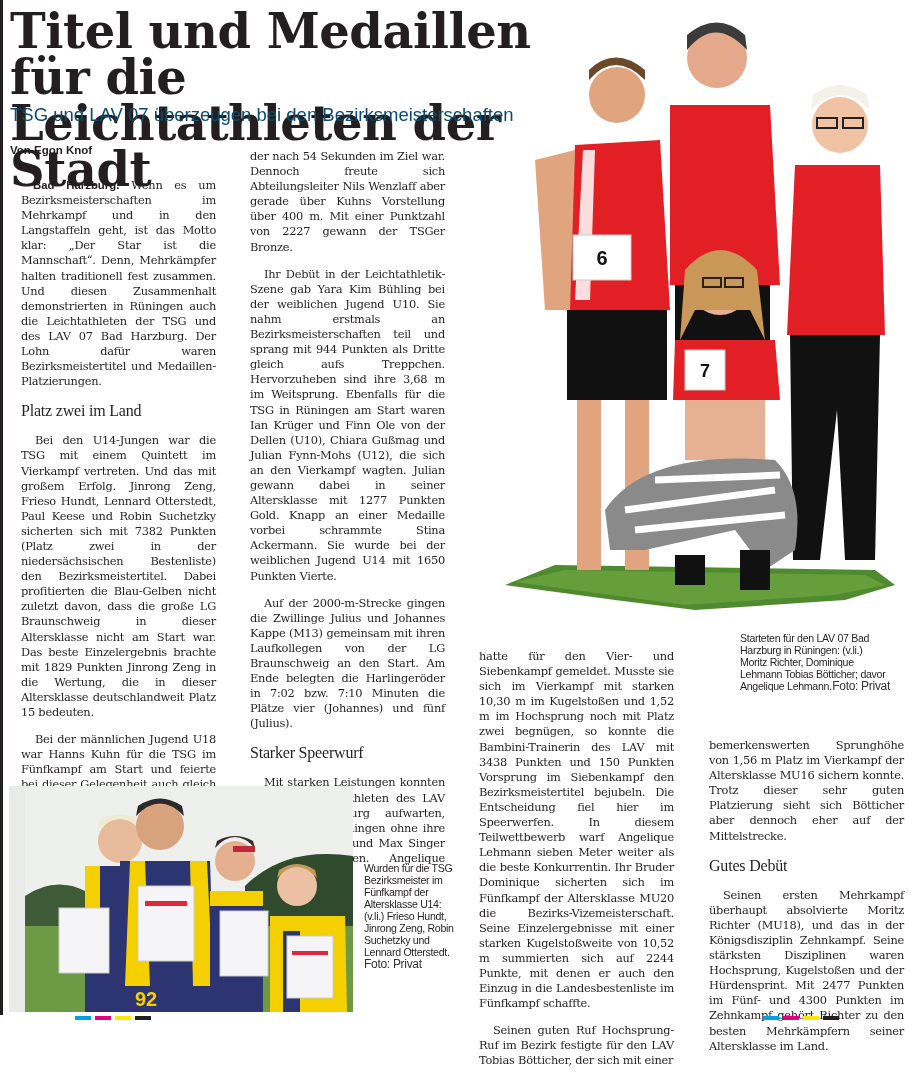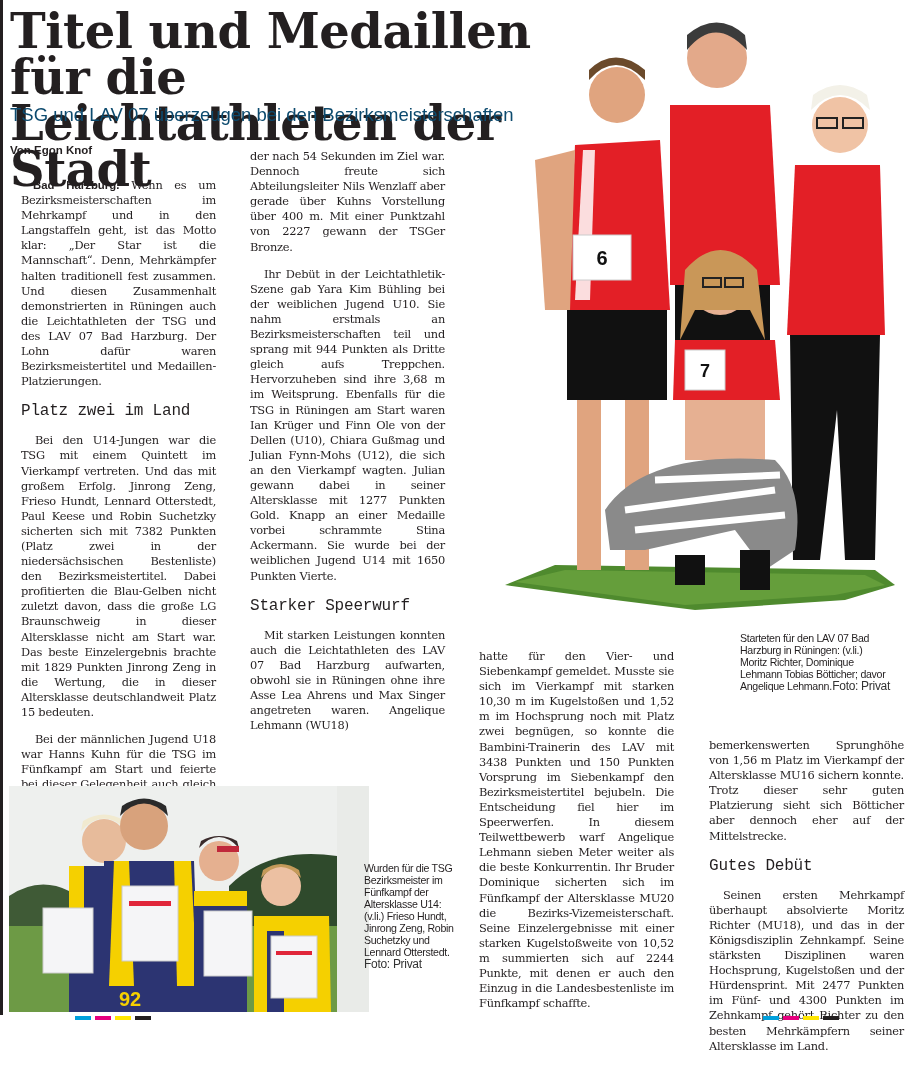--- a/index.html
+++ b/index.html
@@ -23,21 +23,21 @@
     }
     .col {
       position: absolute; width: 219px;
       font-family: "DejaVu Serif", serif; font-size: 11.4px; line-height: 15.1px;
       text-align: justify; hyphens: manual; letter-spacing: -0.25px;
     }
     .col p { margin: 12px; text-indent: 0; }
     .col p.ind { text-indent: 14px; }
     .dateline { font-family: "Liberation Sans", sans-serif; font-weight: bold; letter-spacing: 0; padding-left: 12px; }
     .subhead-inline {
-      font-family: Liberation Mono, monospace; font-size: 16px; line-height: 20px;
+      font-family: Liberation Serif, serif; font-size: 16px; line-height: 20px;
       margin: 12px 0 8px 12px; text-align: left; letter-spacing: -0.2px;
     }
     .caption {
       position: absolute; font-family: "Liberation Sans", sans-serif; font-size: 10.6px; line-height: 12px;
       color: #231f20; letter-spacing: -0.3px;
     }
     .credit { font-size: 12px; color: #333; }
     .photo { position: absolute; overflow: hidden; }
     .cmyk { position: absolute; display: flex; gap: 4px; }
     .cmyk span { display: block; width: 16px; height: 4px; }
@@ -54,20 +54,21 @@
 <div class="col" style="left:9px; top:166px;">
   <p><span class="dateline">Bad Harzburg.</span> <span>Wenn es um Bezirksmeisterschaften im Mehrkampf und in den Langstaffeln geht, ist das Motto klar: „Der Star ist die Mannschaft“. Denn, Mehrkämpfer halten traditionell fest zusammen. Und diesen Zusammenhalt demonstrierten in Rüningen auch die Leichtathleten der TSG und des LAV 07 Bad Harzburg. Der Lohn dafür waren Bezirksmeistertitel und Medaillen-Platzierungen.</span></p>
   <div class="subhead-inline">Platz zwei im Land</div>
   <p class="ind">Bei den U14-Jungen war die TSG mit einem Quintett im Vierkampf vertreten. Und das mit großem Erfolg. Jinrong Zeng, Frieso Hundt, Lennard Otterstedt, Paul Keese und Robin Suchetzky sicherten sich mit 7382 Punkten (Platz zwei in der niedersächsischen Bestenliste) den Bezirksmeistertitel. Dabei profitierten die Blau-Gelben nicht zuletzt davon, dass die große LG Braunschweig in dieser Altersklasse nicht am Start war. Das beste Einzelergebnis brachte mit 1829 Punkten Jinrong Zeng in die Wertung, die in dieser Altersklasse deutschlandweit Platz 15 bedeuten.</p>
   <p class="ind">Bei der männlichen Jugend U18 war Hanns Kuhn für die TSG im Fünfkampf am Start und feierte bei dieser Gelegenheit auch gleich seine Premiere auf der 400-m-Strecke. Mit einer Zeit von 63,99 Sekunden verlor er zwar Zeit und Punkte auf den amtierenden Bezirksmeister,</p>
 </div>
 
 <div class="col" style="left:238px; top:137px;">
   <p>der nach 54 Sekunden im Ziel war. Dennoch freute sich Abteilungsleiter Nils Wenzlaff aber gerade über Kuhns Vorstellung über 400 m. Mit einer Punktzahl von 2227 gewann der TSGer Bronze.</p>
   <p class="ind">Ihr Debüt in der Leichtathletik-Szene gab Yara Kim Bühling bei der weiblichen Jugend U10. Sie nahm erstmals an Bezirksmeisterschaften teil und sprang mit 944 Punkten als Dritte gleich aufs Treppchen. Hervorzuheben sind ihre 3,68 m im Weitsprung. Ebenfalls für die TSG in Rüningen am Start waren Ian Krüger und Finn Ole von der Dellen (U10), Chiara Gußmag und Julian Fynn-Mohs (U12), die sich an den Vierkampf wagten. Julian gewann dabei in seiner Altersklasse mit 1277 Punkten Gold. Knapp an einer Medaille vorbei schrammte Stina Ackermann. Sie wurde bei der weiblichen Jugend U14 mit 1650 Punkten Vierte.</p>
+  <p class="ind">Auf der 2000-m-Strecke gingen die Zwillinge Julius und Johannes Kappe (M13) gemeinsam mit ihren Laufkollegen von der LG Braunschweig an den Start. Am Ende belegten die Harlingeröder in 7:02 bzw. 7:10 Minuten die Plätze vier (Johannes) und fünf (Julius).</p>
   <div class="subhead-inline">Starker Speerwurf</div>
   <p class="ind">Mit starken Leistungen konnten auch die Leichtathleten des LAV 07 Bad Harzburg aufwarten, obwohl sie in Rüningen ohne ihre Asse Lea Ahrens und Max Singer angetreten waren. Angelique Lehmann (WU18)</p>
 </div>
 
 <div class="photo" style="left:495px; top:10px; width:418px; height:600px;">
   <svg width="418" height="600" viewBox="0 0 418 600">
 
     <path d="M10 575 L60 555 L380 560 L400 575 L350 590 L200 600 L120 590 Z" fill="#4f8a2e"></path>
     <path d="M20 572 L70 560 L370 565 L390 575 L340 585 L190 595 Z" fill="#6aa23f" opacity="0.8"></path>
 
@@ -109,29 +110,30 @@
   </svg>
 </div>
 
 <div class="caption" style="left:740px; top:632px; width:150px;">
   <span>Starteten für den LAV 07 Bad Harzburg in Rüningen: (v.li.) Moritz Richter, Dominique Lehmann Tobias Bötticher; davor Angelique Lehmann.</span>
   <span class="credit" style="float:right; margin-top:0;">Foto: Privat</span>
 </div>
 
 <div class="col" style="left:467px; top:637px;">
   <p>hatte für den Vier- und Siebenkampf gemeldet. Musste sie sich im Vierkampf mit starken 10,30 m im Kugelstoßen und 1,52 m im Hochsprung noch mit Platz zwei begnügen, so konnte die Bambini-Trainerin des LAV mit 3438 Punkten und 150 Punkten Vorsprung im Siebenkampf den Bezirksmeistertitel bejubeln. Die Entscheidung fiel hier im Speerwerfen. In diesem Teilwettbewerb warf Angelique Lehmann sieben Meter weiter als die beste Konkurrentin. Ihr Bruder Dominique sicherten sich im Fünfkampf der Altersklasse MU20 die Bezirks-Vizemeisterschaft. Seine Einzelergebnisse mit einer starken Kugelstoßweite von 10,52 m summierten sich auf 2244 Punkte, mit denen er auch den Einzug in die Landesbestenliste im Fünfkampf schaffte.</p>
+  <p class="ind">Seinen guten Ruf Hochsprung-Ruf im Bezirk festigte für den LAV Tobias Bötticher, der sich mit einer</p>
 </div>
 
 <div class="col" style="left:697px; top:726px;">
   <p>bemerkenswerten Sprunghöhe von 1,56 m Platz im Vierkampf der Altersklasse MU16 sichern konnte. Trotz dieser sehr guten Platzierung sieht sich Bötticher aber dennoch eher auf der Mittelstrecke.</p>
   <div class="subhead-inline">Gutes Debüt</div>
   <p class="ind">Seinen ersten Mehrkampf überhaupt absolvierte Moritz Richter (MU18), und das in der Königsdisziplin Zehnkampf. Seine stärksten Disziplinen waren Hochsprung, Kugelstoßen und der Hürdensprint. Mit 2477 Punkten im Fünf- und 4300 Punkten im Zehnkampf gehört Richter zu den besten Mehrkämpfern seiner Altersklasse im Land.</p>
 </div>
 
-<div class="photo" style="left:9px; top:786px; width:360px; height:226px; background:#e9ebe8;">
+<div class="photo" style="left:9px; top:786px; width:328px; height:226px; background:#e9ebe8;padding-left:16px;">
   <svg width="328" height="226" viewBox="0 0 328 226">
     <rect x="0" y="0" width="328" height="110" fill="#eef0ee"></rect>
     <path d="M0 110 Q30 90 60 105 L60 140 L0 140 Z" fill="#3f5a36"></path>
     <path d="M220 100 Q260 60 328 70 L328 140 L220 140 Z" fill="#2f4a2c"></path>
     <rect x="0" y="140" width="328" height="86" fill="#6d9a45"></rect>
 
     <circle cx="95" cy="55" r="22" fill="#e7bb9b"></circle>
     <path d="M72 45 Q95 20 118 45 L116 35 Q95 22 74 35 Z" fill="#f1ead0"></path>
     <path d="M60 80 L130 80 L130 226 L60 226 Z" fill="#2c3472"></path>
     <path d="M60 80 L75 80 L75 160 L60 160 Z" fill="#f5d000"></path>

